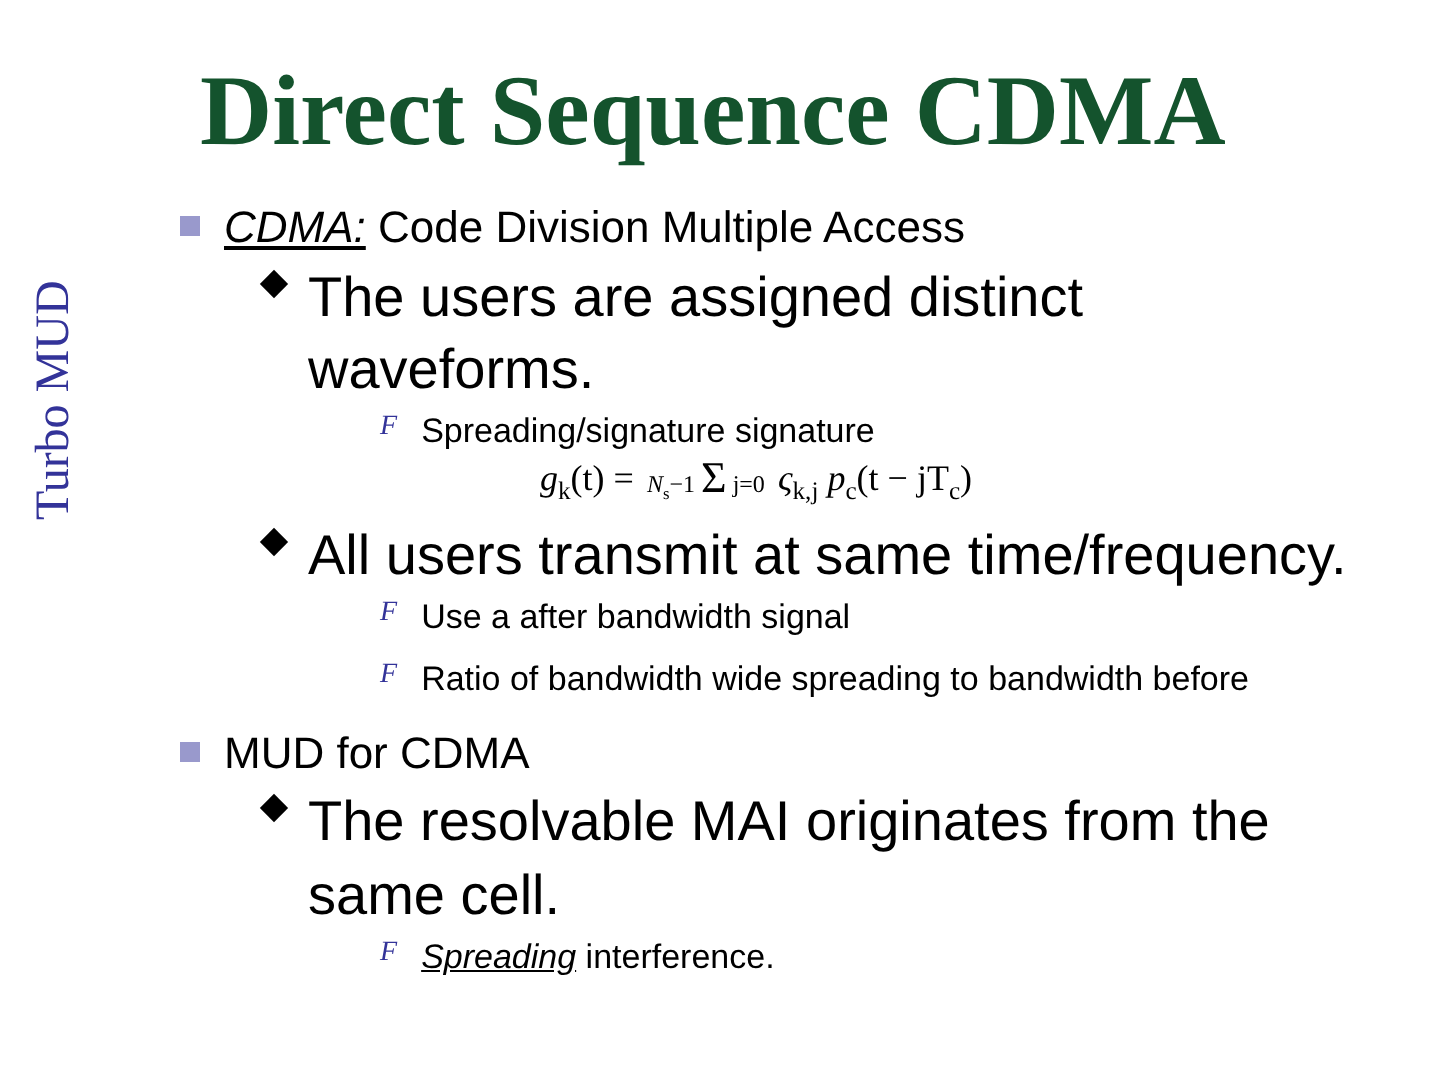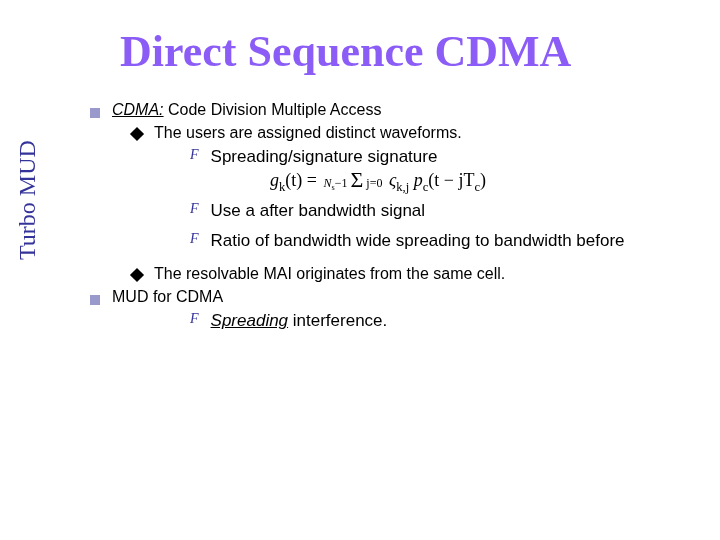--- a/index.html
+++ b/index.html
@@ -10,24 +10,23 @@
     background: #fff;
     font-family: Arial, Helvetica, sans-serif;
     position: relative;
     overflow: hidden;
   }
   .title {
     position: absolute;
     top: 26px;
     left: 100px;
     font-family: "Times New Roman", Times, serif;
-    font-size: 44px;
+    font-size: 50px;
     font-weight: bold;
-    color: #8b5cf6;
-    margin-left: 20px;
+    color: #14532d;
   }
   .sidebar-label {
     position: absolute;
     left: 14px;
     top: 260px;
     transform: rotate(-90deg);
     transform-origin: left top;
     font-family: "Comic Sans MS", "Comic Sans", cursive;
     font-size: 24px;
     color: #333399;
@@ -39,22 +38,22 @@
     left: 90px;
     width: 600px;
     color: #000;
   }
   .row {
     display: flex;
     align-items: flex-start;
     margin-bottom: 2px;
     line-height: 1.3;
   }
-  .lvl1 { margin-left: 0; font-size: 16px; }
-  .lvl2 { margin-left: 42px; font-size: 16px; }
+  .lvl1 { margin-left: 0; font-size: 22px; }
+  .lvl2 { margin-left: 42px; font-size: 28px; }
   .lvl3 { margin-left: 100px; font-size: 17px; }
   .bullet {
     flex: 0 0 auto;
     margin-right: 12px;
     font-family: Arial;
   }
   .bullet.square {
     width: 10px; height: 10px;
     background: #9999cc;
     margin-top: 8px;
@@ -128,44 +127,48 @@
     <span class="ital">g</span><sub>k</sub><span>(t)</span>
     =
     <span class="eq-sum">
       <span><span class="ital">N</span><sub>s</sub><span>−1</span></span>
       <span class="eq-sigma">Σ</span>
       <span>j=0</span>
     </span>
     <span class="ital">ς</span><sub>k,j</sub><span class="ital"> p</span><sub>c</sub><span>(t − jT</span><sub>c</sub><span>)</span>
   </div>
 
+  <div class="row lvl2">
+    <div class="bullet diamond"></div>
+    <div class="text">All users transmit at same time/frequency.</div>
+  </div>
 
   <div class="row lvl3">
     <div class="bullet fancy">F</div>
     <div class="text">Use a after bandwidth signal</div>
   </div>
 
   <div class="gap-sm"></div>
 
 
   <div class="row lvl3">
     <div class="bullet fancy">F</div>
     <div class="text">Ratio of bandwidth wide spreading to bandwidth before</div>
   </div>
 
   <div class="gap-md"></div>
 
+  <div class="row lvl1">
+    <div class="bullet square"></div>
+    <div class="text">MUD for CDMA</div>
+  </div>
+
   <div class="row lvl2">
     <div class="bullet diamond"></div>
     <div class="text">The resolvable MAI originates from the same cell.</div>
-  </div>
-
-  <div class="row lvl1">
-    <div class="bullet square"></div>
-    <div class="text">MUD for CDMA</div>
   </div>
 
   <div class="row lvl3">
     <div class="bullet fancy">F</div>
     <div class="text">
       <span class="cdma-lead">Spreading</span><span> interference.</span>
     </div>
   </div>
 
   <div class="gap-sm"></div>

